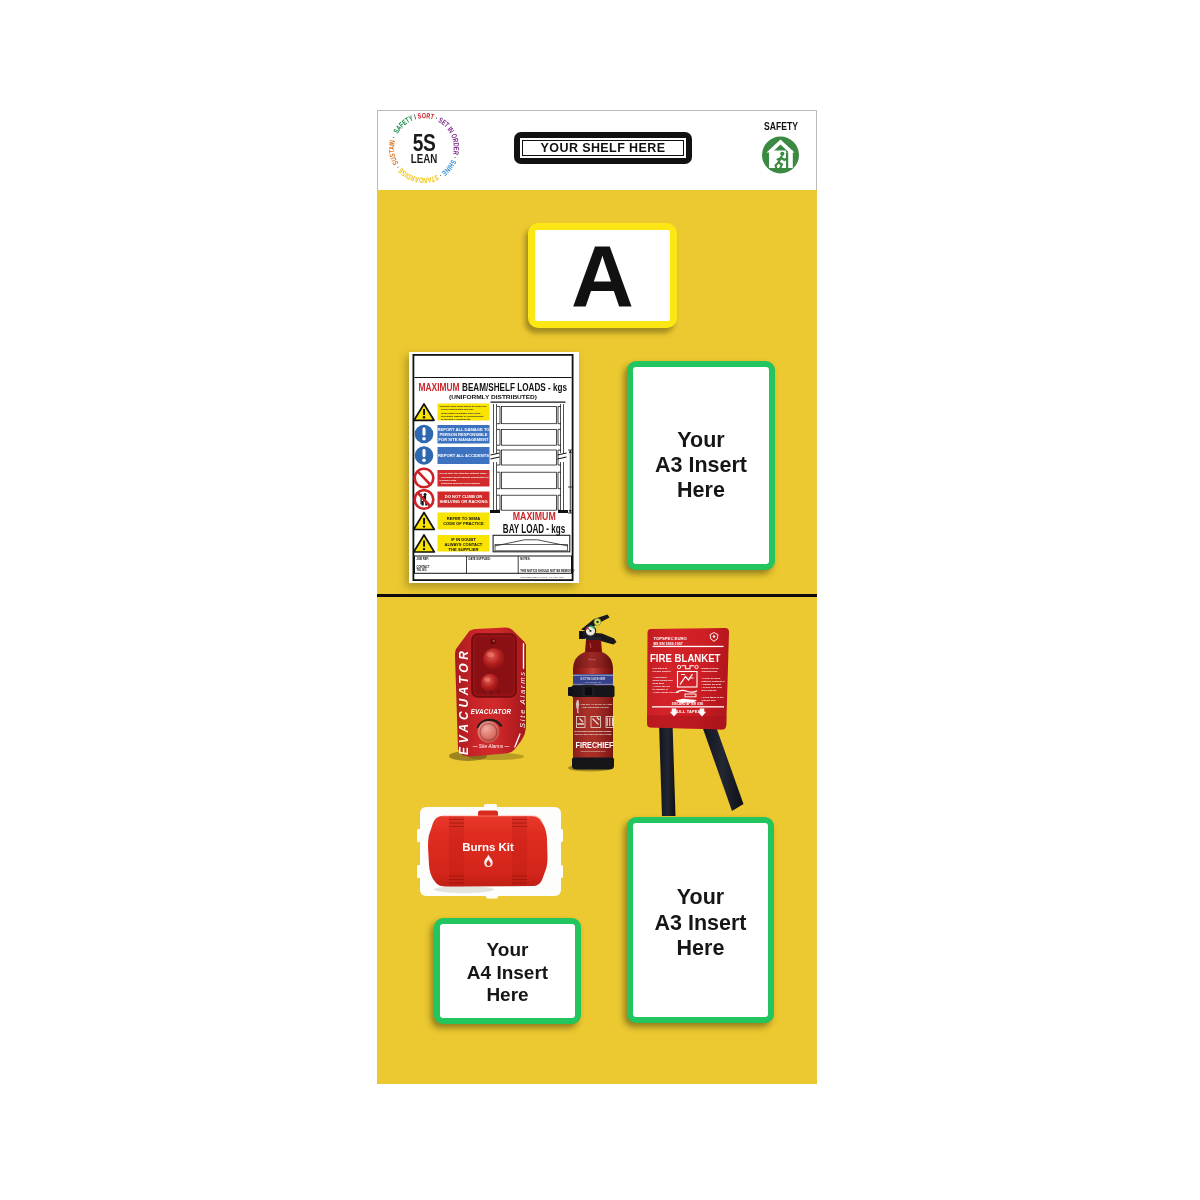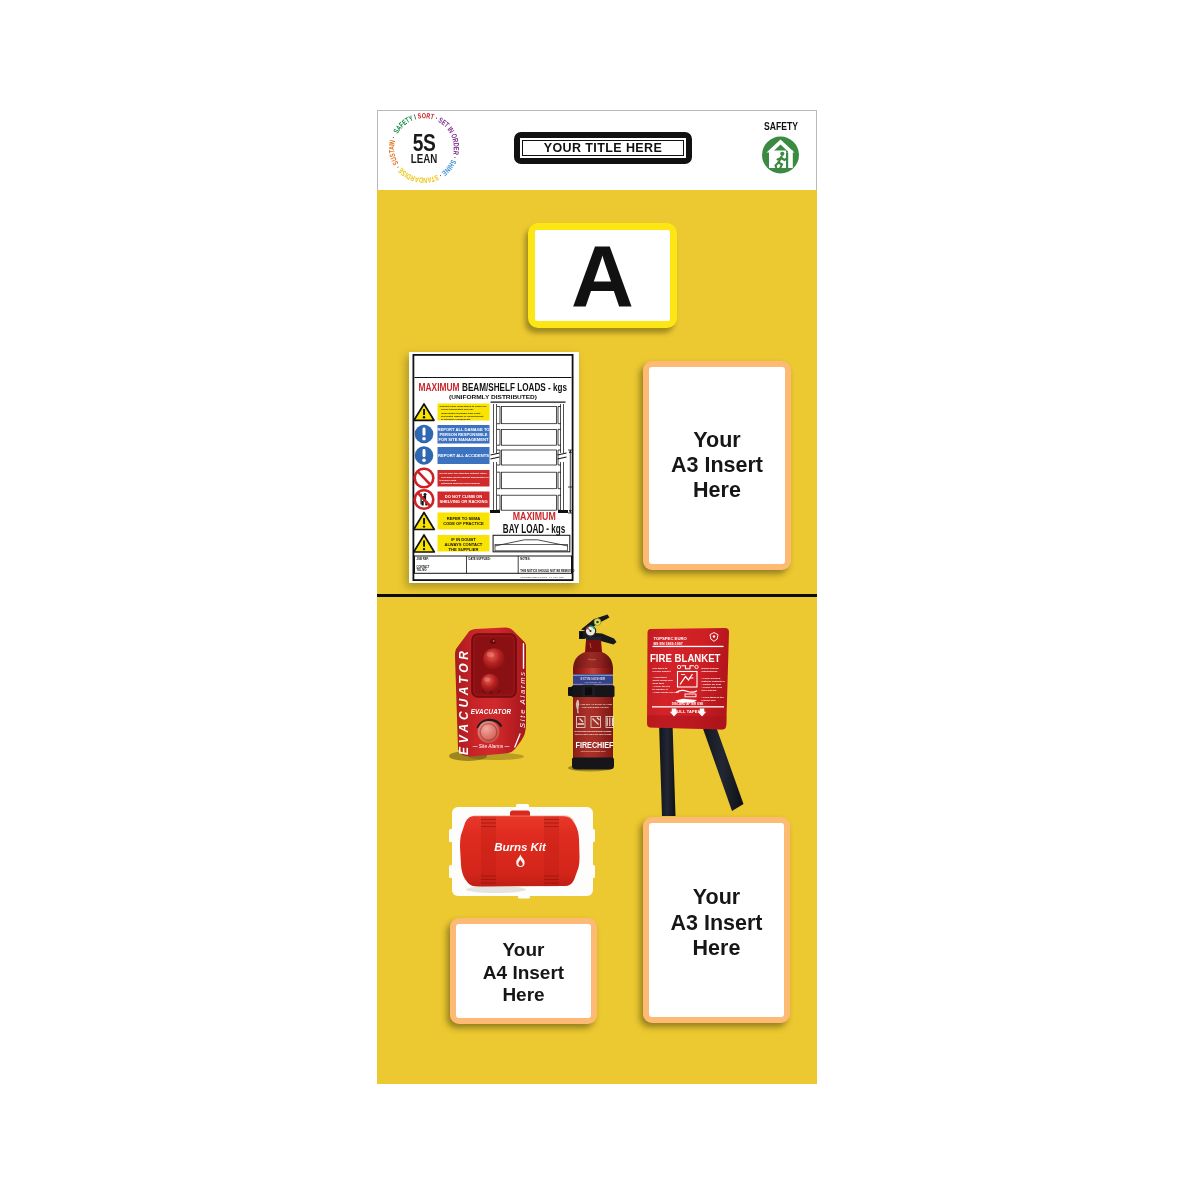--- a/index.html
+++ b/index.html
@@ -1,18 +1,18 @@
 <!DOCTYPE html>
 <html><head>
 <meta charset="utf-8">
 <style>
   html,body{margin:0;padding:0;background:#ffffff;width:1200px;height:1200px;overflow:hidden;}
   *{box-sizing:border-box;font-family:"Liberation Sans",sans-serif;}
   .abs{position:absolute;}
-  .frame{position:absolute;background:#fdba74;border-radius:9px;box-shadow:-3px 4px 6px rgba(40,36,8,0.45);margin-left:16px;}
+  .frame{position:absolute;background:#22c55e;border-radius:9px;box-shadow:-3px 4px 6px rgba(40,36,8,0.45);}
   .frame .inner{position:absolute;left:6px;top:6px;right:6px;bottom:6px;background:#fff;border-radius:3px;display:flex;align-items:center;justify-content:center;text-align:center;}
   .frame .txt{font-weight:bold;color:#161616;}
 </style>
 </head>
 <body>
 
 <div class="abs" style="left:377px;top:189px;width:440px;height:895px;background:#ecc930;"></div>
 
 <div class="abs" style="left:377px;top:110px;width:440px;height:80px;background:#ffffff;border:1px solid #b9b9b9;border-bottom:none;"></div>
 
@@ -31,21 +31,21 @@
   <g fill="#1a1a1a" text-anchor="middle" font-family="Liberation Sans,sans-serif" font-weight="bold">
     <text x="40" y="43" font-size="24" transform="translate(40 0) scale(0.8 1) translate(-40 0)" letter-spacing="-0.5">5S</text>
     <text x="40" y="55" font-size="12.5" transform="translate(40 0) scale(0.78 1) translate(-40 0)">LEAN</text>
   </g>
 </svg>
 </div>
 
 <div class="abs" style="left:514px;top:132px;width:178px;height:32px;background:#111;border-radius:7px;">
   <div class="abs" style="left:6px;top:6px;width:166px;height:20px;background:#fff;display:flex;align-items:center;justify-content:center;">
     <div class="abs" style="left:2.2px;top:2.2px;width:161.6px;height:15.6px;border:1.3px solid #111;"></div>
-    <span style="font-weight:bold;font-size:12.5px;letter-spacing:0.4px;color:#111;">YOUR TITLE HERE</span>
+    <span style="font-weight:bold;font-size:12.5px;letter-spacing:0.4px;color:#111;">YOUR SHELF HERE</span>
   </div>
 </div>
 
 <div class="abs" style="left:752px;top:116px;width:58px;height:62px;">
 <svg width="58" height="62" viewBox="0 0 58 62">
   <text x="29" y="14" text-anchor="middle" font-family="Liberation Sans,sans-serif" font-weight="bold" font-size="10.5" fill="#111" transform="translate(29 0) scale(0.82 1) translate(-29 0)">SAFETY</text>
   <circle cx="28.5" cy="39" r="18.5" fill="#3a8a41"></circle>
 
   <path d="M28.5 23.5 L42.5 36.5 L14.5 36.5 Z" fill="#fff"></path>
   <path d="M28.5 28.5 L37 36.5 L20 36.5 Z" fill="#3a8a41"></path>
@@ -450,21 +450,21 @@
     </g>
     <text x="48.5" y="81.5" text-anchor="middle" font-family="Liberation Sans,sans-serif" font-weight="bold" font-size="3">DISCARD AFTER USE</text>
     <rect x="13" y="83.2" width="72" height="1.3"></rect>
     <text x="48.5" y="90" text-anchor="middle" font-family="Liberation Sans,sans-serif" font-weight="bold" font-size="3.9" letter-spacing="0.2">PULL TAPES</text>
     <path d="M32.7 85.5 h4.6 v3.3 h1.9 l-4.2 4.8 l-4.2 -4.8 h1.9 Z"></path>
     <path d="M60.7 85.5 h4.6 v3.3 h1.9 l-4.2 4.8 l-4.2 -4.8 h1.9 Z"></path>
   </g>
 </svg>
 </div>
 
-<div class="abs" style="left:448px;top:803px;width:148px;height:96px;font-style:italic;">
+<div class="abs" style="left:416px;top:803px;width:148px;height:96px;">
 <svg width="148" height="96" viewBox="0 0 148 96">
   <defs>
     <linearGradient id="bkred" x1="0" y1="0" x2="0" y2="1">
       <stop offset="0" stop-color="#e8392b"></stop>
           <stop offset="0.25" stop-color="#e02c20"></stop>
       <stop offset="0.8" stop-color="#d4251a"></stop>
           <stop offset="1" stop-color="#c01f15"></stop>
     </linearGradient>
   </defs>
 

